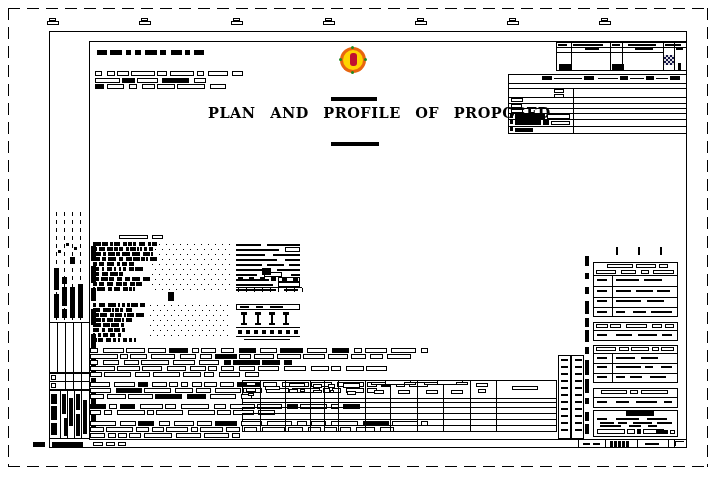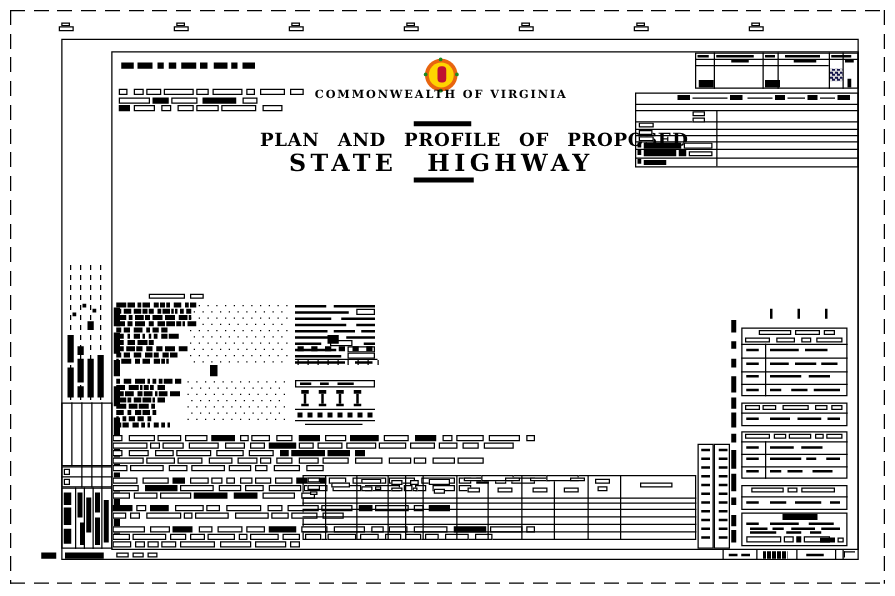--- a/index.html
+++ b/index.html
@@ -40,24 +40,22 @@
   <div class="a" id="seal" style="left:340px;top:47px;width:26px;height:26px">
     <div class="sr" style="background: rgb(232, 101, 15);"></div>
     <div class="sf" style="background: rgb(255, 212, 0);"></div>
     <div class="sg" style="background: rgb(192, 16, 48);"></div>
     <div class="sd" style="left: 11px; top: -1px; background: rgb(31, 138, 31);"></div>
     <div class="sd" style="left: -1px; top: 11px; background: rgb(31, 138, 31);"></div>
     <div class="sd" style="left: 24px; top: 11px; background: rgb(31, 138, 31);"></div>
     <div class="sd" style="left: 11px; top: 24px; background: rgb(31, 138, 31);"></div>
   </div>
 
-  <div class="a ttl t1" style="top:71px">COMMONWEALTH OF VIRGINIA</div>
   <div class="a k" style="left:331px;top:97px;width:46px;height:4px"></div>
   <div class="a ttl t3" style="top:104px">PLAN AND PROFILE OF PROPOSED</div>
-  <div class="a ttl t4" style="top:120px">STATE HIGHWAY</div>
   <div class="a k" style="left:331px;top:142px;width:48px;height:4px"></div>
 
   <div class="a bx" style="left:556px;top:42px;width:131px;height:29px"></div>
   <div class="a bx" style="left:508px;top:74px;width:179px;height:60px"></div>
   <div class="a bx" style="left:242px;top:380px;width:315px;height:52px"></div>
   <div class="a bx" style="left:593px;top:262px;width:85px;height:55px"></div>
   <div class="a bx" style="left:593px;top:322px;width:85px;height:19px"></div>
   <div class="a bx" style="left:593px;top:345px;width:85px;height:38px"></div>
   <div class="a bx" style="left:593px;top:388px;width:85px;height:20px"></div>
   <div class="a bx" style="left:593px;top:410px;width:85px;height:27px"></div>

